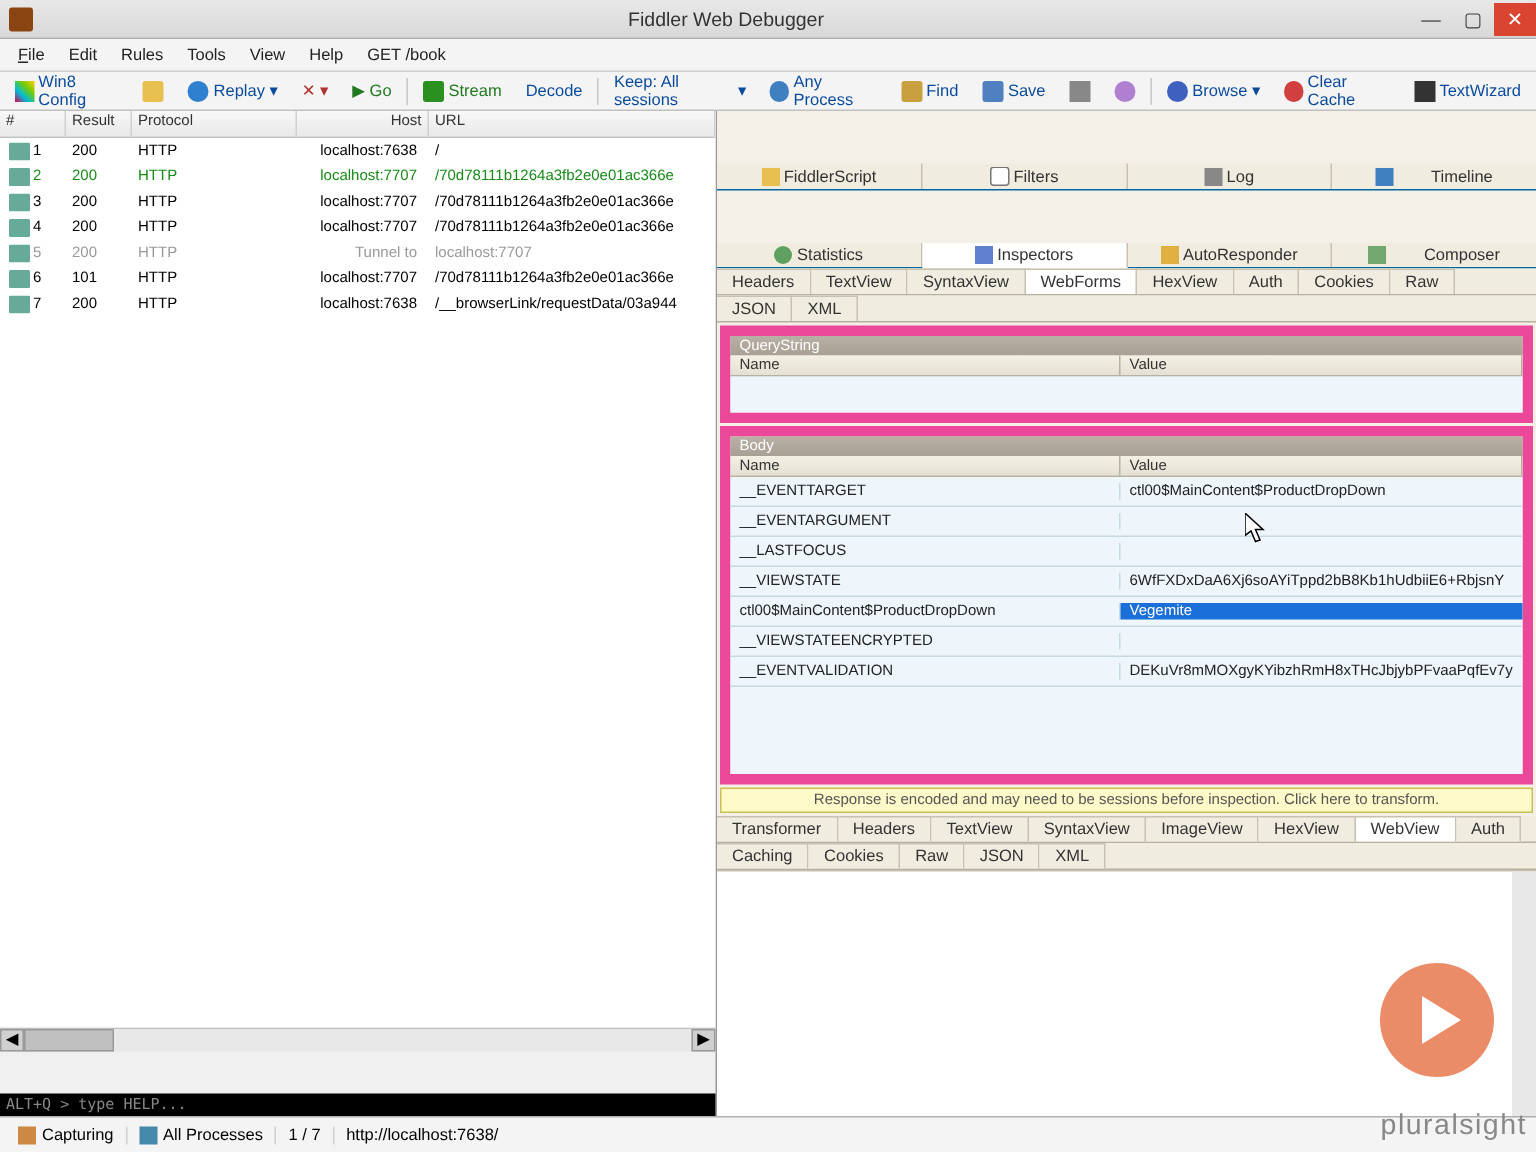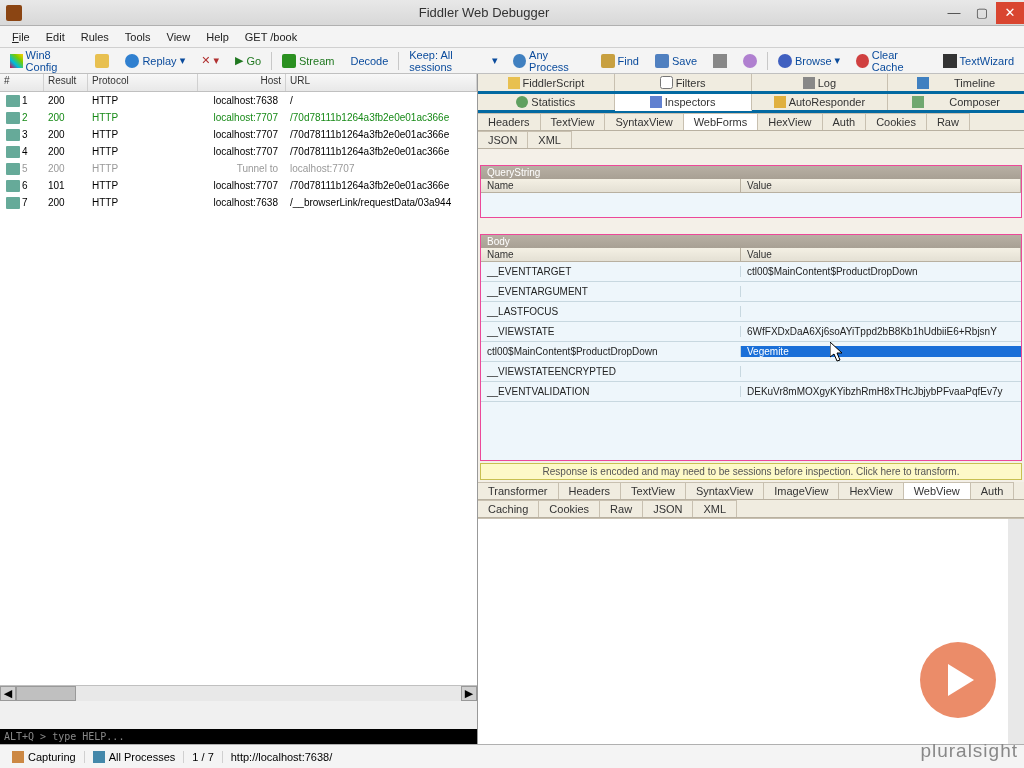--- a/index.html
+++ b/index.html
@@ -63,33 +63,33 @@
 .srow .sc-host { width: 88px; text-align: right; padding-right: 8px; }
 .srow .sc-url { flex: 1; }
 .sess-scroll { height: 16px; background: #e8e8e8; border-top: 1px solid #c0c0c0; display: flex; }
 .sess-scroll .thumb { width: 60px; background: #c0c0c0; border: 1px solid #999; }
 .sess-scroll .arrow { width: 16px; background: #d0d0d0; border: 1px solid #999; text-align: center; line-height: 13px; }
 
 
 .quickexec { height: 15px; background: #000; color: #888; padding: 0 4px; font-family: Consolas, monospace; font-size: 10px; line-height: 15px; margin-top: 28px; }
 
 
-.tabrow { display: flex; background: #f0ece0; border-bottom: 3px solid #0369a1; }
+.tabrow { display: flex; background: #f0ece0; border-bottom: 1px solid #0369a1; margin-top: 35px; }
 .rtab { flex: 1; text-align: center; padding: 2px 4px; border-right: 1px solid #c8c0b0; cursor: pointer; display: flex; align-items: center; justify-content: center; gap: 3px; color: #333; }
 .rtab:last-child { border-right: none; gap: 25px; }
 .rtab.active { background: #fff; border-bottom: 1px solid #fff; margin-bottom: -1px; }
 .rtab .ricon { width: 12px; height: 12px; display: inline-block; }
 
 
 .insp-tabs { display: flex; background: #f0ece0; border-bottom: 1px solid #b8b0a0; flex-wrap: wrap; }
 .itab { padding: 2px 10px; border-right: 1px solid #c8c0b0; border-top: 1px solid #c8c0b0; cursor: pointer; color: #333; background: #f0ece0; }
 .itab.active { background: #fff; }
 
 
-.wf-section { border: 1px solid #ec4899; margin: 16px 2px 0 2px; }
+.wf-section { border: 7px solid #ec4899; margin: 2px 2px 0 2px; }
 .wf-title { background: linear-gradient(#b8b0a4, #a8a094); color: #fff; padding: 1px 6px; font-size: 10px; }
 .wf-head { display: flex; background: linear-gradient(#f4f0e4, #e4e0d4); border-bottom: 1px solid #b8b0a0; }
 .wf-head .wfh { padding: 1px 6px; border-right: 1px solid #b8b0a0; font-size: 10px; color: #333; }
 .wfh-name { width: 260px; }
 .wfh-val { flex: 1; }
 .wf-body { background: #eef6fb; }
 .wf-row { display: flex; border-bottom: 1px solid #c8d8e0; height: 20px; align-items: center; }
 .wf-row .wfc-name { width: 260px; padding: 0 6px; border-right: 1px solid #c8d8e0; color: #222; font-size: 10px; overflow: hidden; white-space: nowrap; }
 .wf-row .wfc-val { flex: 1; padding: 0 6px; color: #222; font-size: 10px; overflow: hidden; white-space: nowrap; }
 .wf-row.selected .wfc-val { background: #1a6fd8; color: #fff; }

